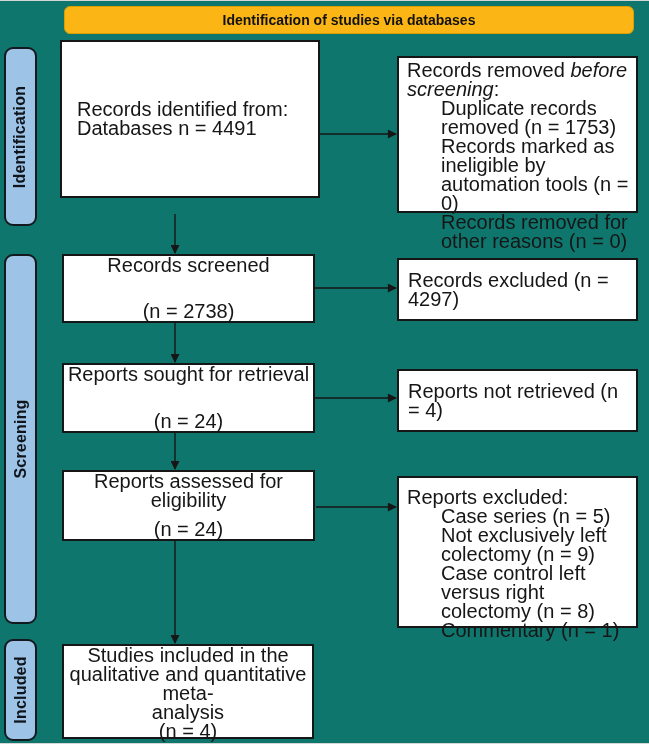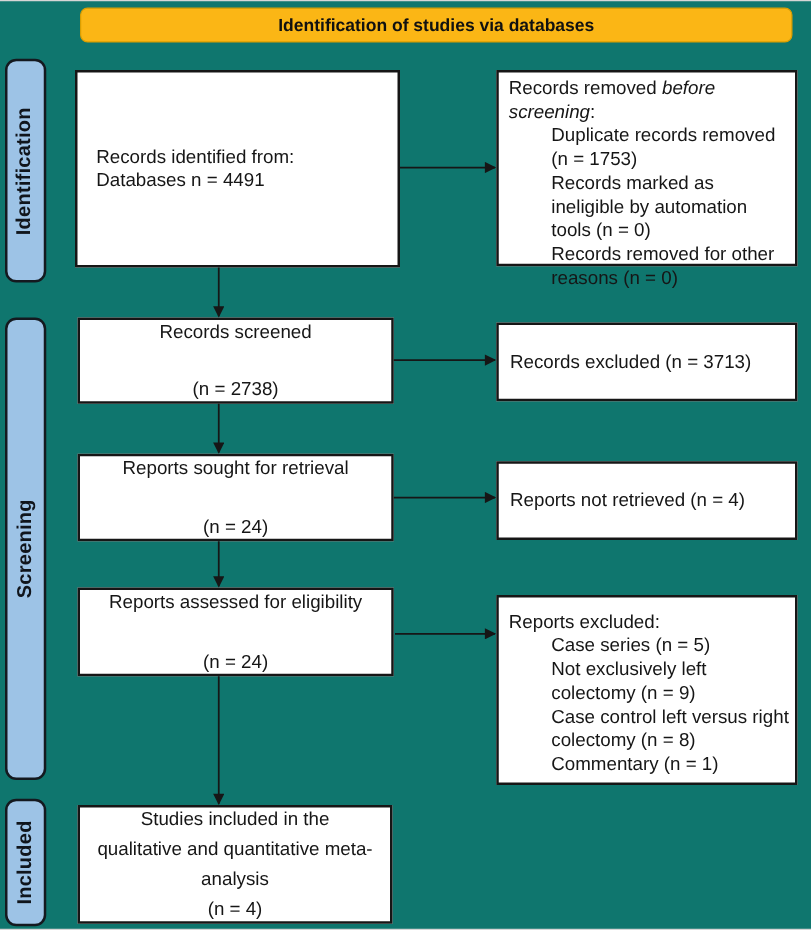--- a/index.html
+++ b/index.html
@@ -46,33 +46,33 @@
   }
   .stage-identification { top: 46px;  height: 179px; }
   .stage-screening      { top: 253px; height: 370px; }
   .stage-included       { top: 638px; height: 102px; }
 
   
   .box {
     position: absolute;
     background: #fff;
     border: 2px solid #161616;
-    font-size: 15px;
+    font-size: 20px;
     line-height: 19px;
   }
   .box.center {
     display: flex; flex-direction: column;
     align-items: center; justify-content: space-between;
     text-align: center;
   }
   .box.vcenter-left {
     display: flex; flex-direction: column; justify-content: center;
     text-align: left;
   }
-  .box-identified       { left: 60px;  top: 55px;  width: 260px; height: 158px; padding-left: 15px; padding-right: 6px; }
+  .box-identified       { left: 60px;  top: 39px;  width: 260px; height: 158px; padding-left: 15px; padding-right: 6px; }
   .box-removed          { left: 397px; top: 55px;  width: 241px; height: 157px; padding: 3px 4px 2px 8px; }
   .box-screened         { left: 62px;  top: 253px; width: 253px; height: 69px; }
   .box-records-excluded { left: 397px; top: 257px; width: 241px; height: 63px; padding-left: 9px; padding-right: 4px; }
   .box-sought           { left: 62px;  top: 362px; width: 253px; height: 70px; }
   .box-not-retrieved    { left: 397px; top: 368px; width: 241px; height: 63px; padding-left: 9px; padding-right: 4px; }
   .box-assessed         { left: 62px;  top: 469px; width: 253px; height: 71px; }
   .box-excluded-reports { left: 397px; top: 475px; width: 241px; height: 152px; padding: 10px 4px 2px 8px; }
   .box-included         { left: 62px;  top: 643px; width: 252px; height: 95px; }
 
   .indent { margin-left: 34px; }
@@ -116,21 +116,21 @@
     <div class="indent">Records marked as ineligible by automation tools (n = 0)</div>
     <div class="indent">Records removed for other reasons (n = 0)</div>
   </div>
 
   <div class="box center box-screened">
     <div>Records screened</div>
     <div>(n = 2738)</div>
   </div>
 
   <div class="box vcenter-left box-records-excluded">
-    <div>Records excluded (n = 3713)</div>
+    <div>Records excluded (n = 4297)</div>
   </div>
 
   <div class="box center box-sought">
     <div>Reports sought for retrieval</div>
     <div>(n = 24)</div>
   </div>
 
   <div class="box vcenter-left box-not-retrieved">
     <div>Reports not retrieved (n = 4)</div>
   </div>

